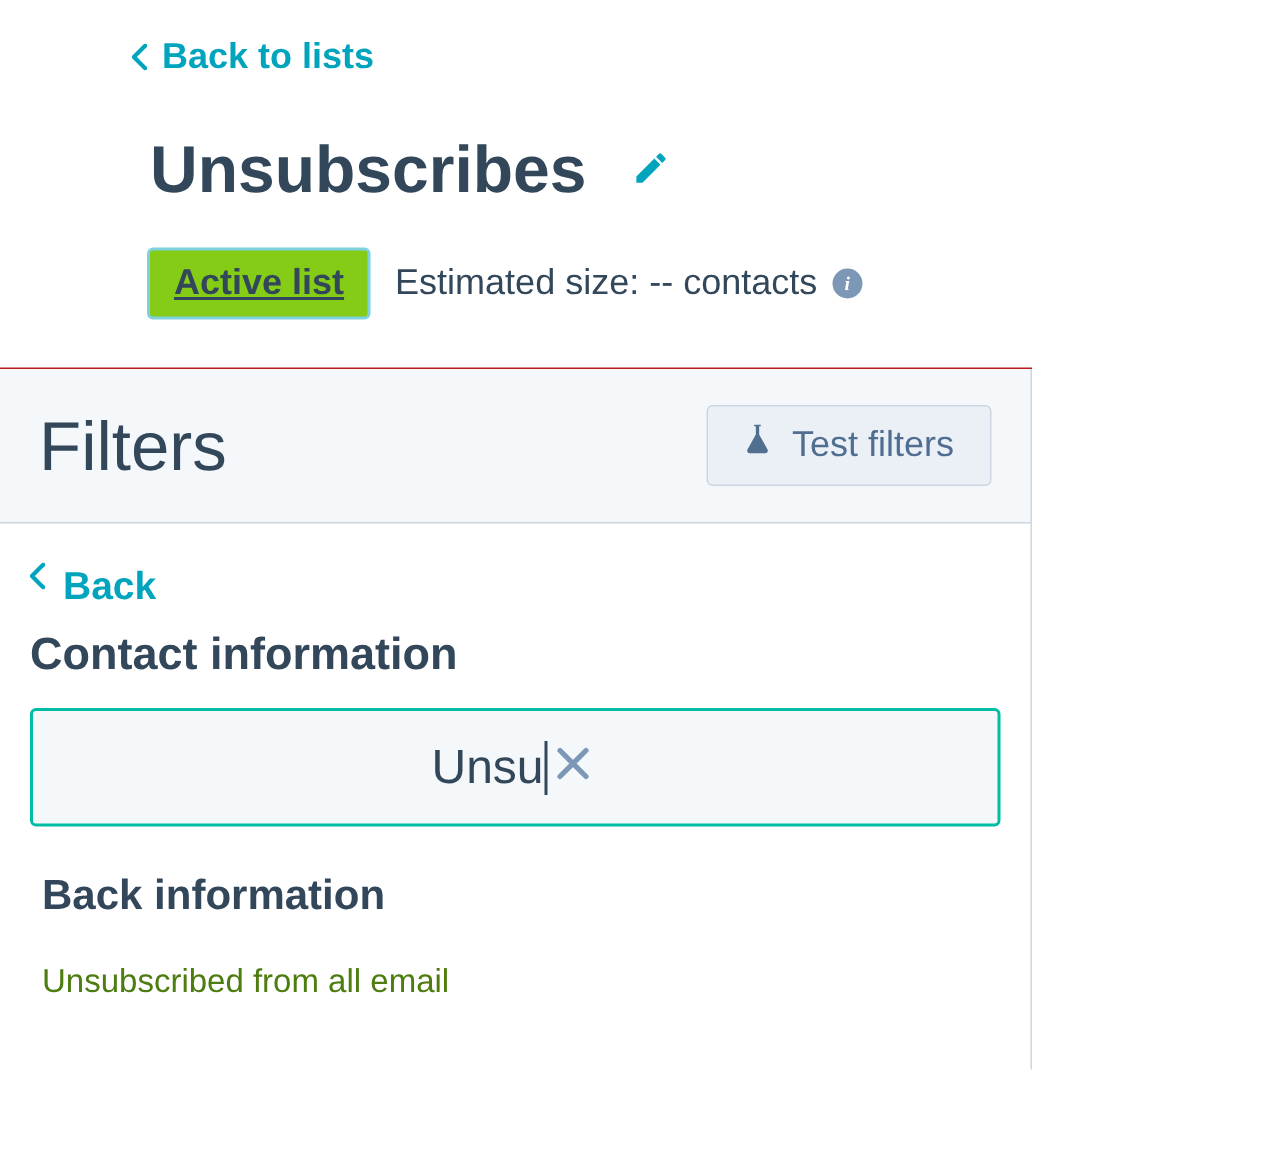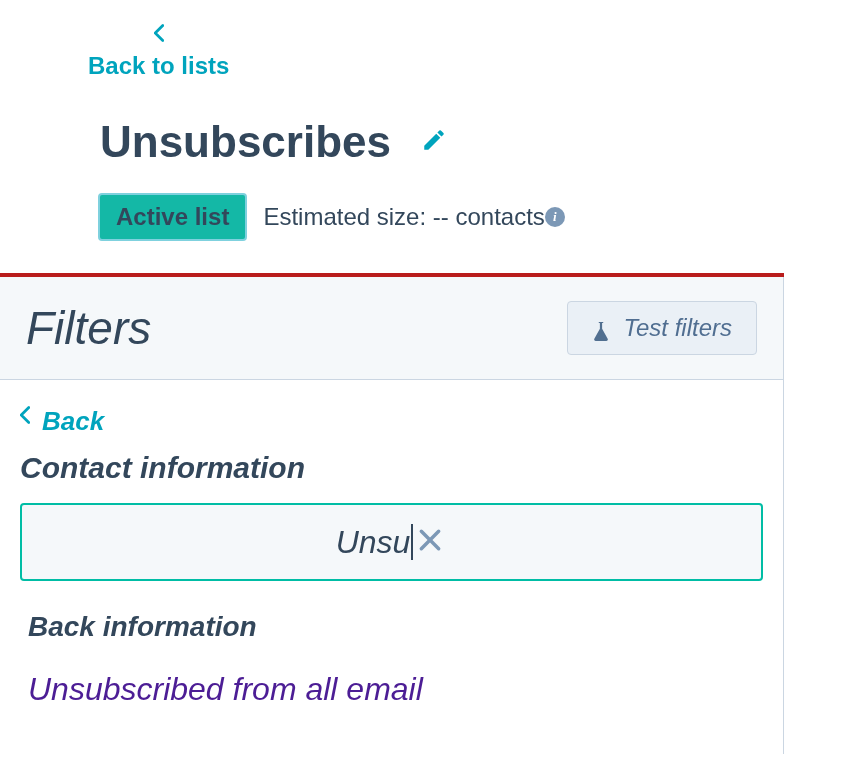--- a/index.html
+++ b/index.html
@@ -23,21 +23,20 @@
     }
     .back-to-lists {
       display: inline-flex;
       align-items: center;
       gap: 10px;
       color: #00a4bd;
       font-size: 24px;
       font-weight: 600;
       cursor: pointer;
       margin-bottom: 22px;
-      flex-direction: column;
     }
     .back-to-lists svg {
       width: 10px;
       height: 18px;
     }
     .title-row {
       display: flex;
       align-items: center;
       gap: 30px;
       margin-bottom: 26px;
@@ -58,47 +57,48 @@
       gap: 16px;
       padding-left: 10px;
     }
     .active-list-badge {
       border: 2px solid #7fd1de;
       border-radius: 4px;
       padding: 8px 16px;
       font-size: 24px;
       font-weight: 600;
       color: #33475b;
-      background: #14b8a6;
+      background: #84cc16;
+      text-decoration: underline;
     }
     .estimated-size {
       font-size: 24px;
       color: #33475b;
       display: inline-flex;
       align-items: center;
+      gap: 10px;
     }
     .info-circle {
       width: 20px;
       height: 20px;
       border-radius: 50%;
       background: #7c98b6;
       color: #fff;
       display: inline-flex;
       align-items: center;
       justify-content: center;
       font-size: 13px;
       font-weight: 700;
       font-style: italic;
       font-family: serif;
     }
     .filters-panel {
-      border-top: 4px solid #b91c1c;
-      width: 784px;
+      border-top: 1px solid #b91c1c;
+      width: 688px;
       background: #fff;
-      font-style: italic;
     }
     .filters-header {
       background: #f5f8fa;
       border-bottom: 1px solid #cbd6e2;
       border-right: 1px solid #cbd6e2;
       padding: 24px 26px 24px 26px;
       display: flex;
       align-items: center;
       justify-content: space-between;
     }
@@ -108,21 +108,21 @@
       color: #33475b;
     }
     .test-filters-btn {
       background: #eaf0f6;
       border: 1px solid #cbd6e2;
       border-radius: 4px;
       padding: 12px 24px;
       font-size: 24px;
       color: #506e91;
       display: inline-flex;
-      align-items: flex-end;
+      align-items: flex-start;
       gap: 14px;
       cursor: pointer;
     }
     .filters-body {
       border-right: 1px solid #cbd6e2;
       padding: 26px 20px 40px 20px;
     }
     .back-inner {
       display: inline-flex;
       gap: 12px;
@@ -170,22 +170,22 @@
       cursor: pointer;
       padding: 4px;
     }
     .group-heading {
       font-size: 28px;
       font-weight: 600;
       color: #33475b;
       margin: 0 0 22px 8px;
     }
     .result-item {
-      font-size: 32px;
-      color: #4c1d95;
+      font-size: 22px;
+      color: #4d7c0f;
       padding: 6px 8px;
       cursor: pointer;
     }
   </style>
 </head>
 <body>
 
 <div class="page">
 
   <div class="top-area">

